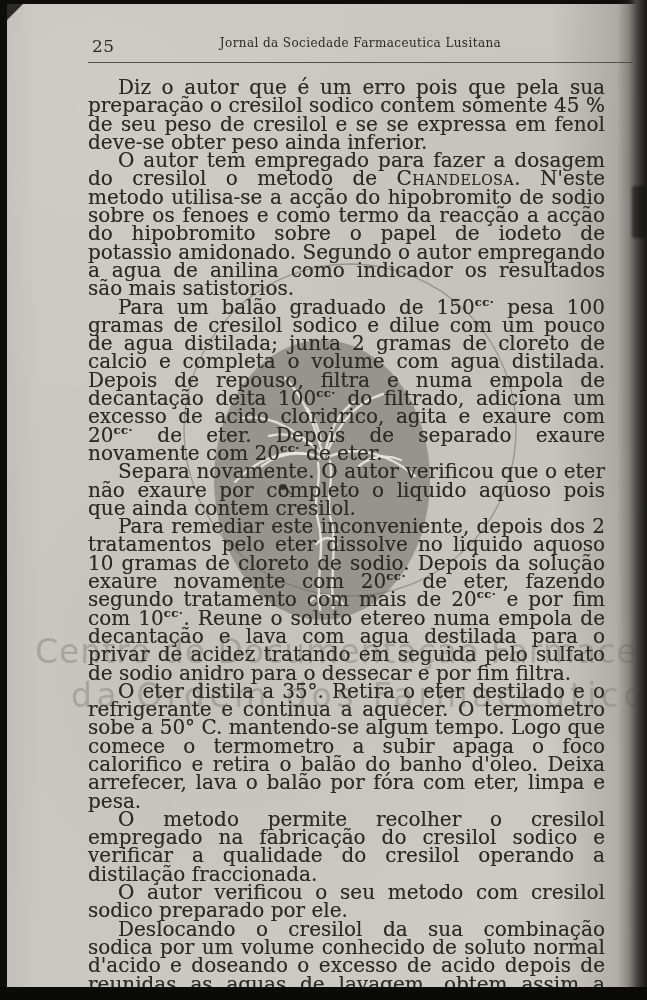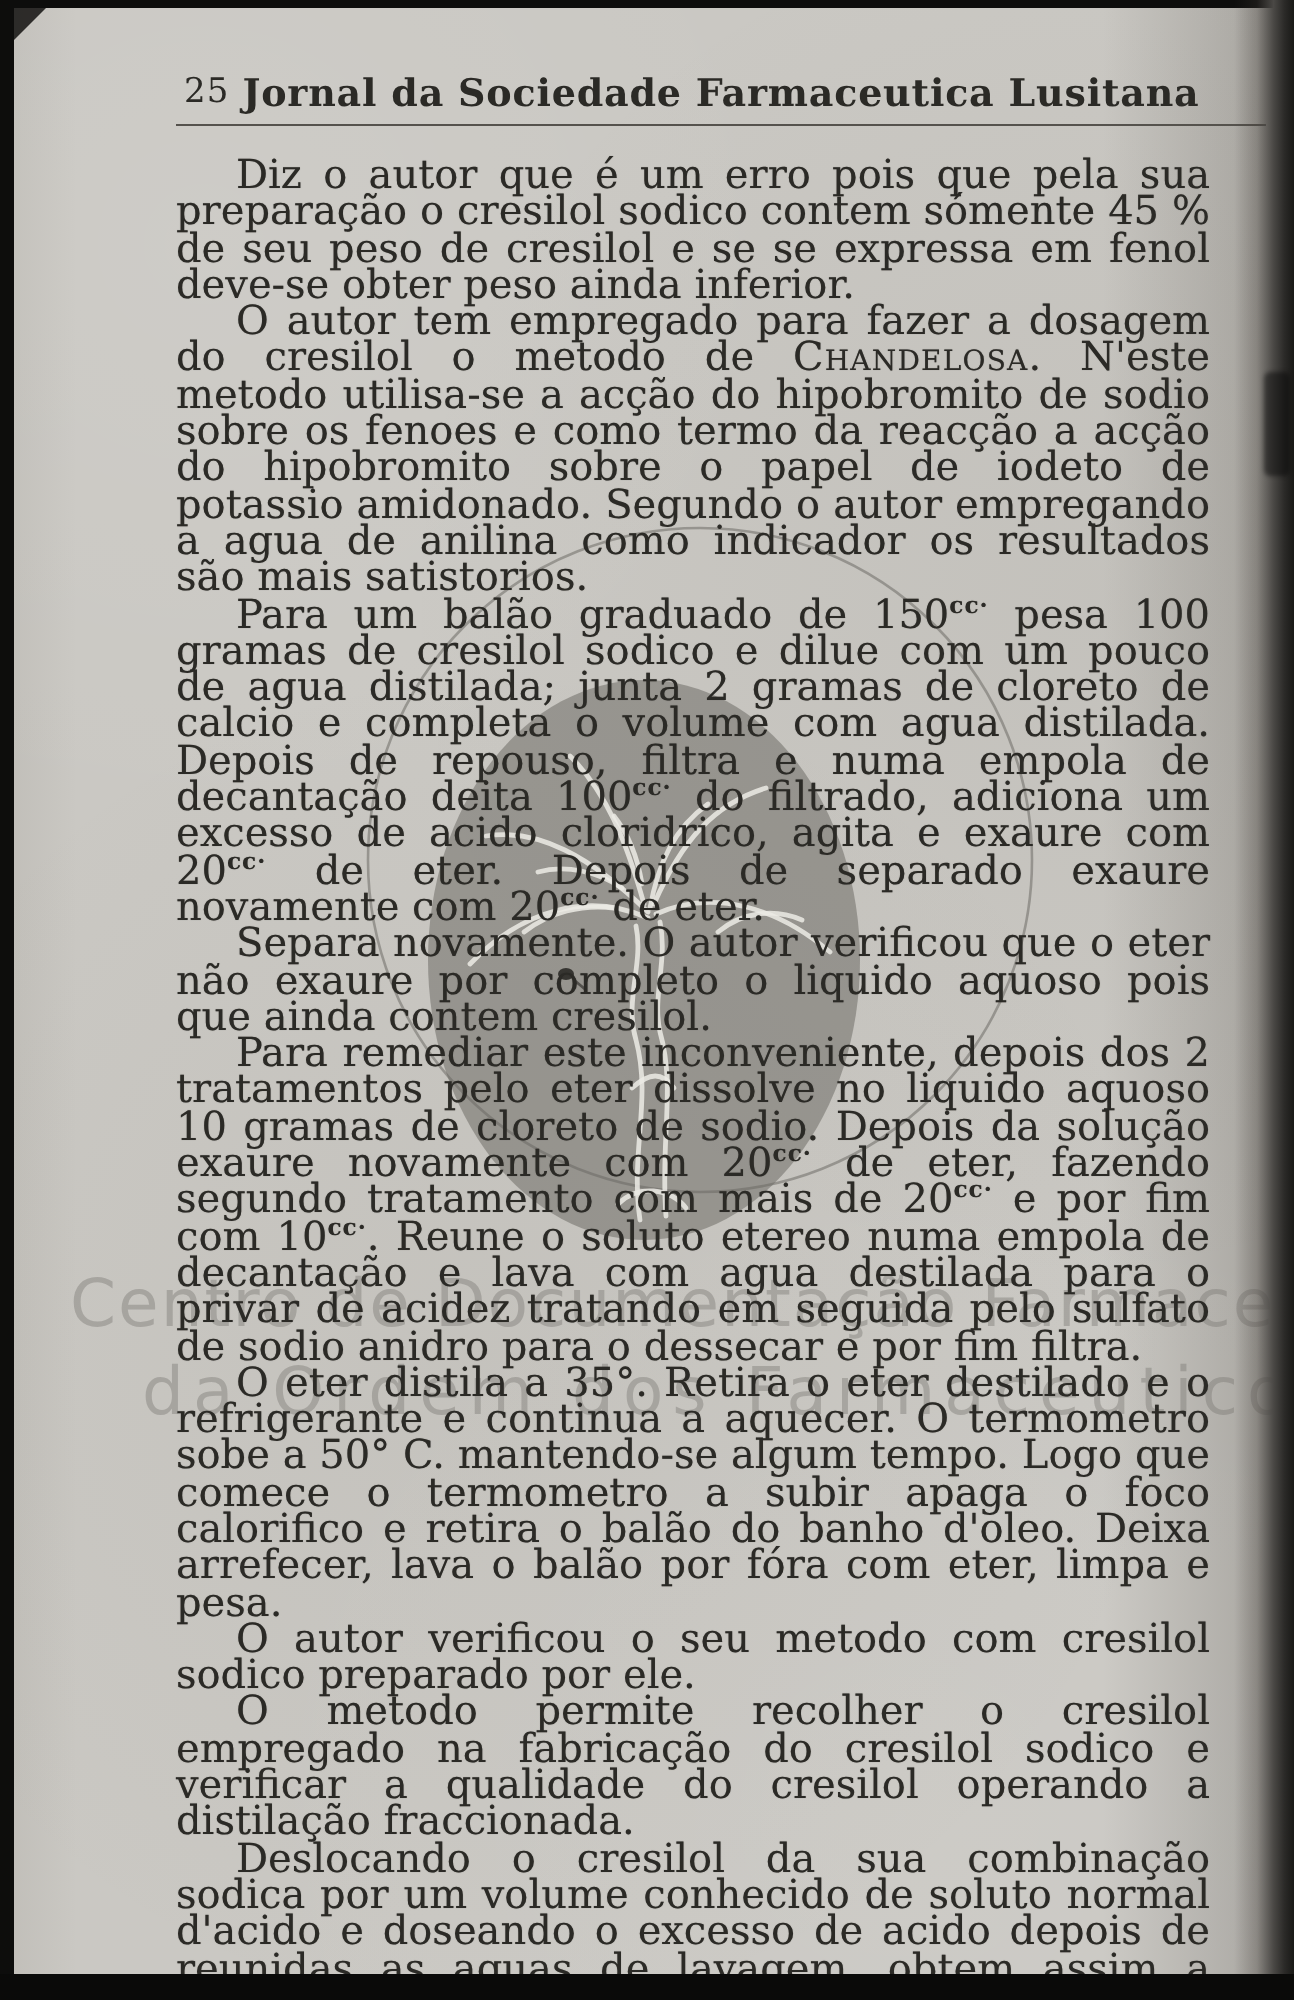--- a/index.html
+++ b/index.html
@@ -47,21 +47,21 @@
 
   
   .page-header {
     position:absolute; left:81px; top:32px; width:545px; height:22px;
     color:var(--ink,#2b2a26);
   }
   .page-number {
     position:absolute; left:4px; top:0; font-size:17px; letter-spacing:.5px;
   }
   .journal-title {
-    display:block; text-align:center; font-size:19px; letter-spacing:.4px;font-weight:bold;
+    display:block; text-align:center; font-size:12px; letter-spacing:.4px;
   }
   .header-rule {
     position:absolute; left:81px; top:58px; width:545px; height:0;
     border:0; border-top:1.4px solid #55524d; margin:0;
   }
 
   
   .watermark-layer { position:absolute; inset:0; pointer-events:none; }
   .wm-text {
     position:absolute; font-family:"DejaVu Sans", sans-serif;
@@ -128,22 +128,22 @@
     </header>
     <hr class="header-rule">
 
     <main class="body-text">
         <p>Diz o autor que é um erro pois que pela sua preparação o cresilol sodico contem sómente 45 % de seu peso de cresilol e se se expressa em fenol deve-se obter peso ainda inferior.</p>
         <p>O autor tem empregado para fazer a dosagem do cresilol o metodo de <span class="sc">Chandelosa</span>. N'este metodo utilisa-se a acção do hipobromito de sodio sobre os fenoes e como termo da reacção a acção do hipobromito sobre o papel de iodeto de potassio amidonado. Segundo o autor empregando a agua de anilina como indicador os resultados são mais satistorios.</p>
         <p>Para um balão graduado de 150<sup>cc·</sup> pesa 100 gramas de cresilol sodico e dilue com um pouco de agua distilada; junta 2 gramas de cloreto de calcio e completa o volume com agua distilada. Depois de repouso, filtra e numa empola de decantação deita 100<sup>cc·</sup> do filtrado, adiciona um excesso de acido cloridrico, agita e exaure com 20<sup>cc·</sup> de eter. Depois de separado exaure novamente com 20<sup>cc·</sup> de eter.</p>
         <p>Separa novamente. O autor verificou que o eter não exaure por completo o liquido aquoso pois que ainda contem cresilol.</p>
         <p>Para remediar este inconveniente, depois dos 2 tratamentos pelo eter dissolve no liquido aquoso 10 gramas de cloreto de sodio. Depois da solução exaure novamente com 20<sup>cc·</sup> de eter, fazendo segundo tratamento com mais de 20<sup>cc·</sup> e por fim com 10<sup>cc·</sup>. Reune o soluto etereo numa empola de decantação e lava com agua destilada para o privar de acidez tratando em seguida pelo sulfato de sodio anidro para o dessecar e por fim filtra.</p>
         <p>O eter distila a 35°. Retira o eter destilado e o refrigerante e continua a aquecer. O termometro sobe a 50° C. mantendo-se algum tempo. Logo que comece o termometro a subir apaga o foco calorifico e retira o balão do banho d'oleo. Deixa arrefecer, lava o balão por fóra com eter, limpa e pesa.</p>
+        <p>O metodo permite recolher o cresilol empregado na fabricação do cresilol sodico e verificar a qualidade do cresilol operando a distilação fraccionada.</p>
         <p>O autor verificou o seu metodo com cresilol sodico preparado por ele.</p>
-        <p>O metodo permite recolher o cresilol empregado na fabricação do cresilol sodico e verificar a qualidade do cresilol operando a distilação fraccionada.</p>
         <p>Deslocando o cresilol da sua combinação sodica por um volume conhecido de soluto normal d'acido e doseando o excesso de acido depois de reunidas as aguas de lavagem, obtem assim a quantidade de soda contida no cresilol sodico.</p>
         <p>Pode, por este permite, dosear-se o cresilol adicionando</p>
       </main>
 
     <div class="corner-cut"></div>
   </div>
 
   <div class="edge-right"></div>
   <div class="edge-blotch"></div>
   <div class="edge-bottom"></div>

